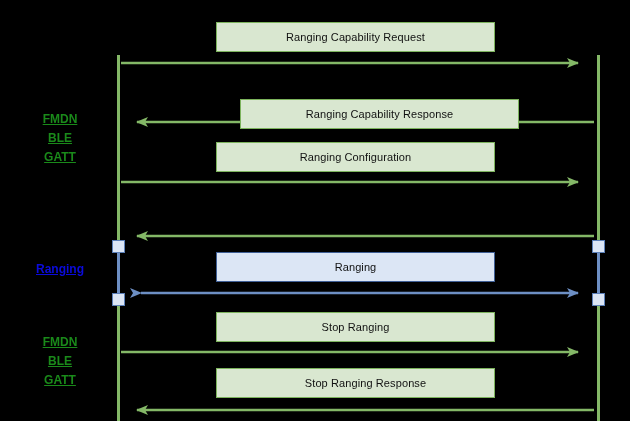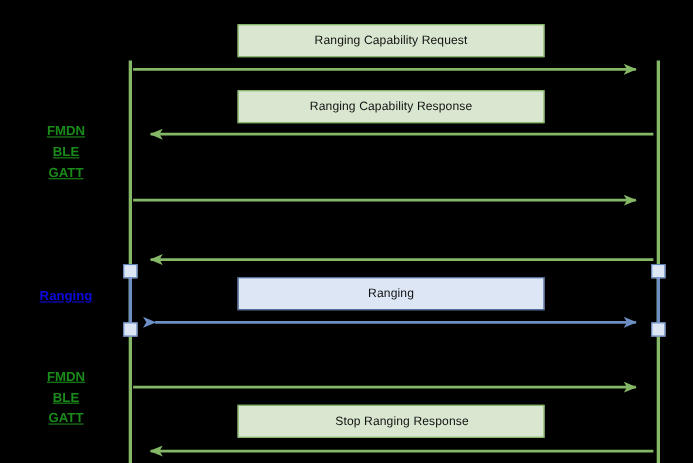--- a/index.html
+++ b/index.html
@@ -130,30 +130,36 @@
 
     <line x1="121" y1="352" x2="578" y2="352" stroke="#84b867" stroke-width="2.5" marker-end="url(#ah-green-r)"></line>
 
     <line x1="594" y1="410" x2="137" y2="410" stroke="#84b867" stroke-width="2.5" marker-end="url(#ah-green-l)"></line>
   </svg>
 
   <div class="msg-box green" style="top:22px;">
     <span>Ranging Capability Request</span>
   </div>
 
-  <div class="msg-box green" style="top:82px;">
+  <div class="msg-box green" style="top:99px;margin-left:24px;">
     <span>Ranging Capability Response</span>
   </div>
 
+  <div class="msg-box green" style="top:142px;">
+    <span>Ranging Configuration</span>
+  </div>
 
 
   <div class="msg-box blue" style="top:252px;">
     <span>Ranging</span>
   </div>
 
+  <div class="msg-box green" style="top:312px;">
+    <span>Stop Ranging</span>
+  </div>
 
   <div class="msg-box green" style="top:368px;padding-left:20px;">
     <span>Stop Ranging Response</span>
   </div>
 
   <div class="phase-label green-text" style="left:20px; top:110px; width:80px;">FMDN
 BLE
 GATT</div>
 
   <div class="phase-label blue-text" style="left:20px; top:260px; width:80px;">Ranging</div>

